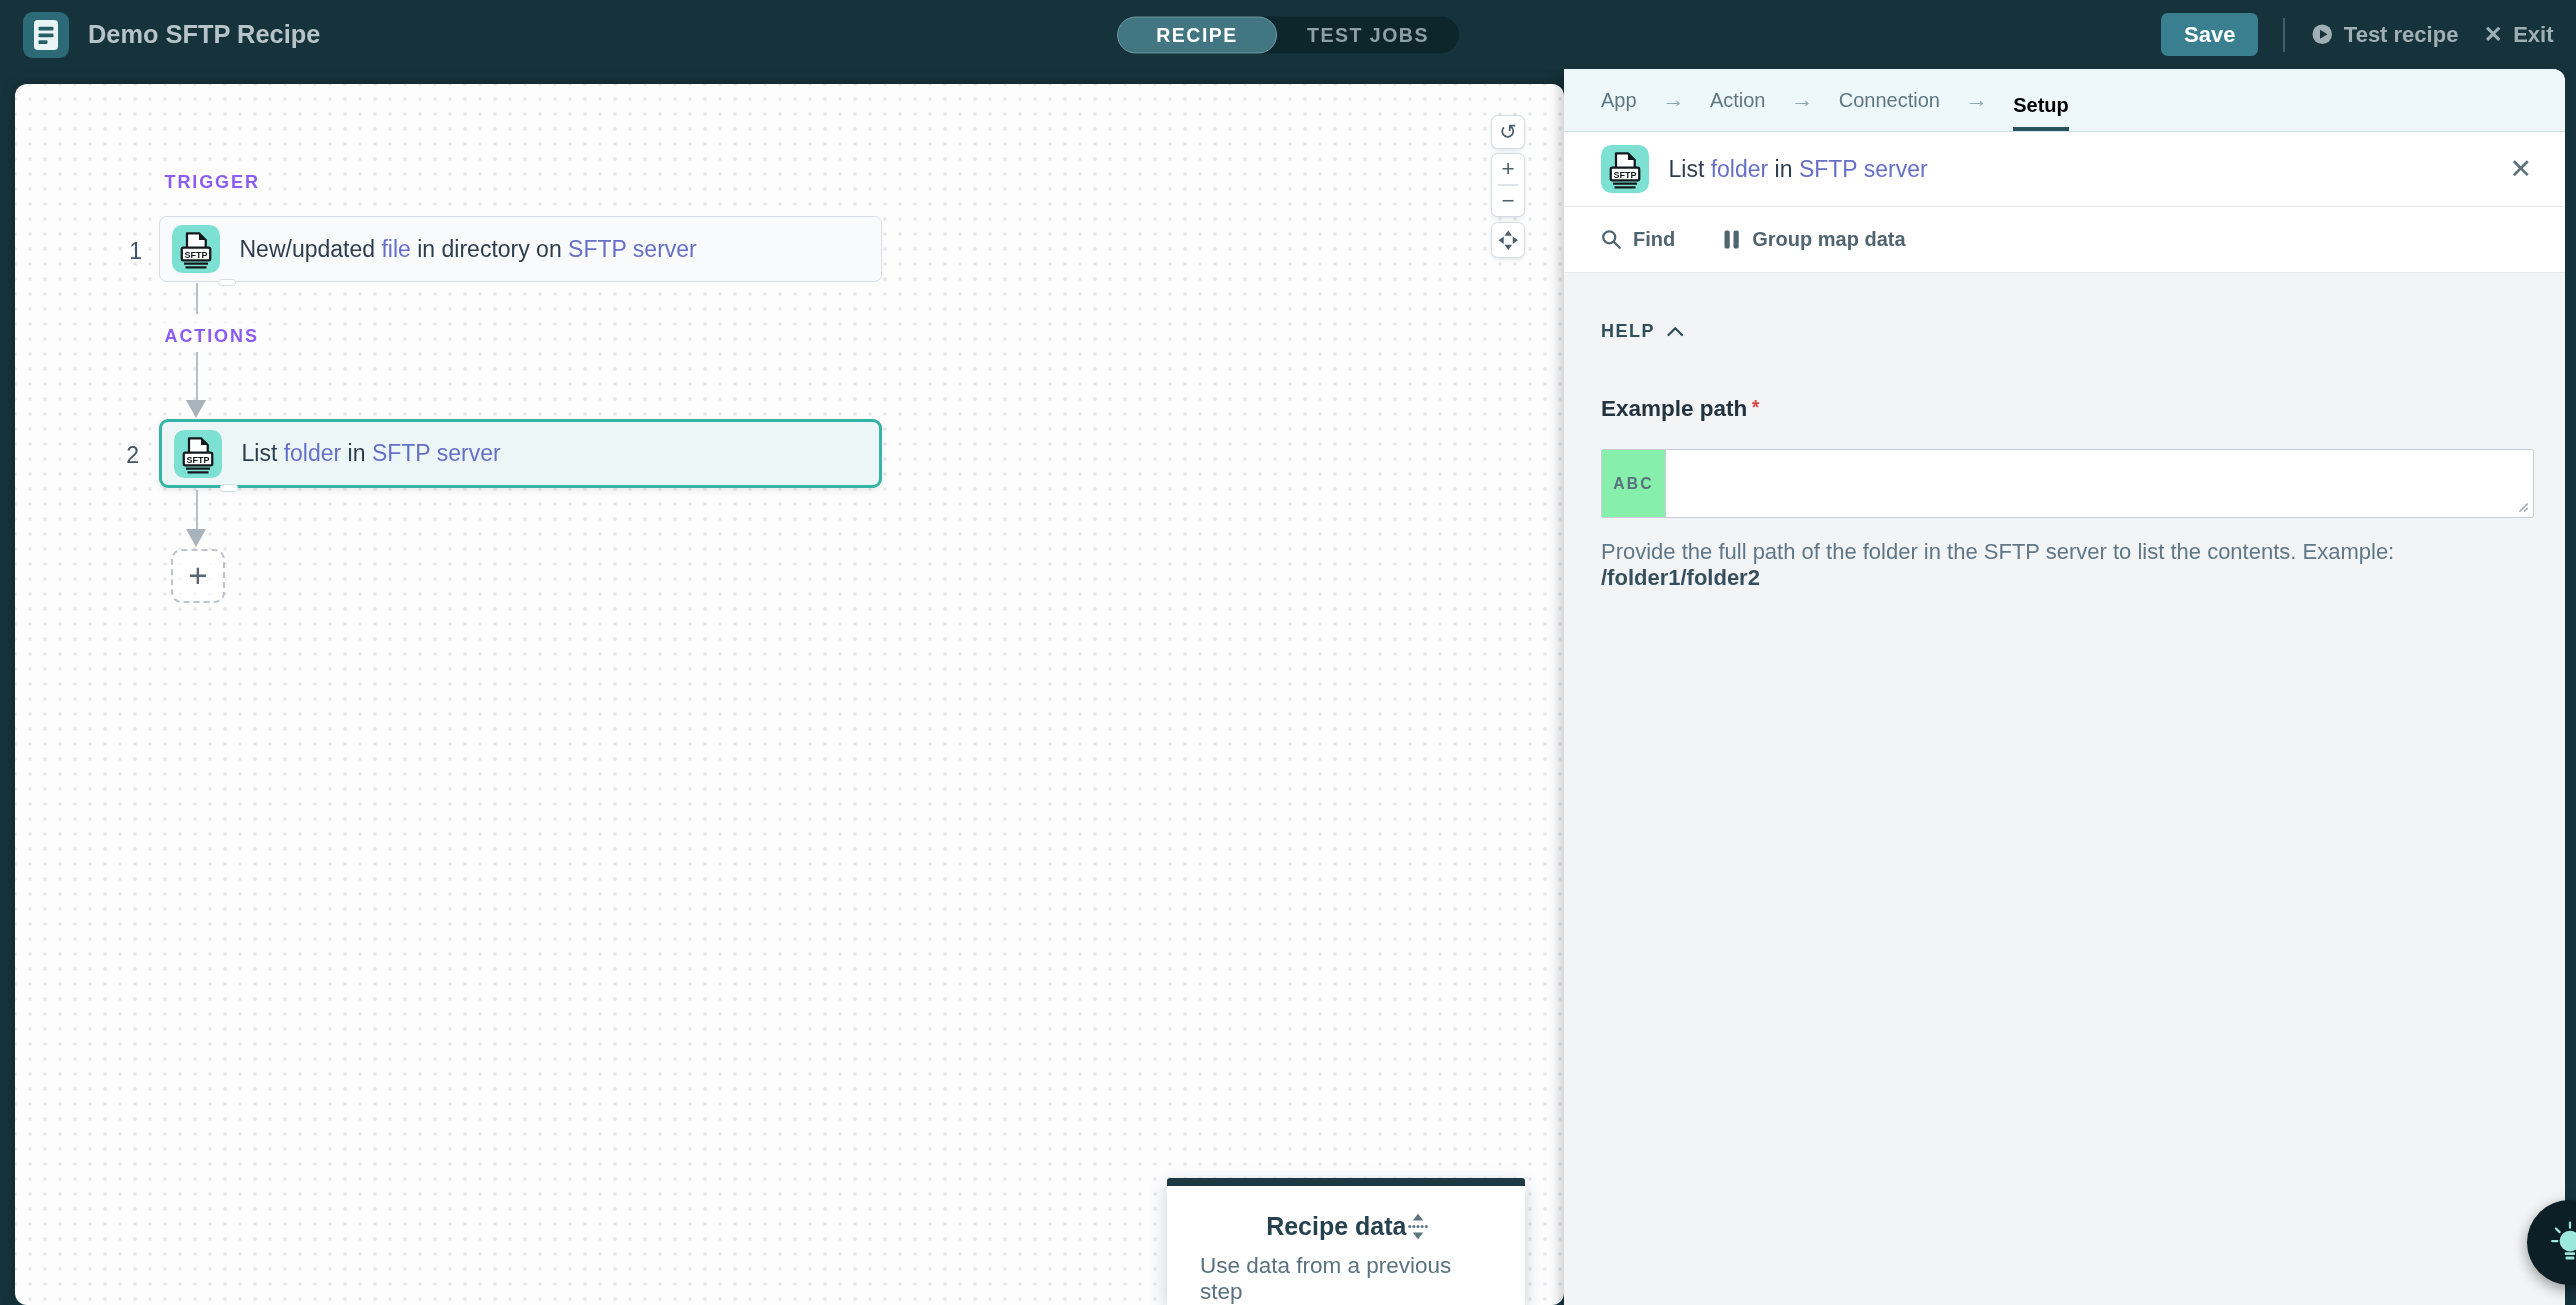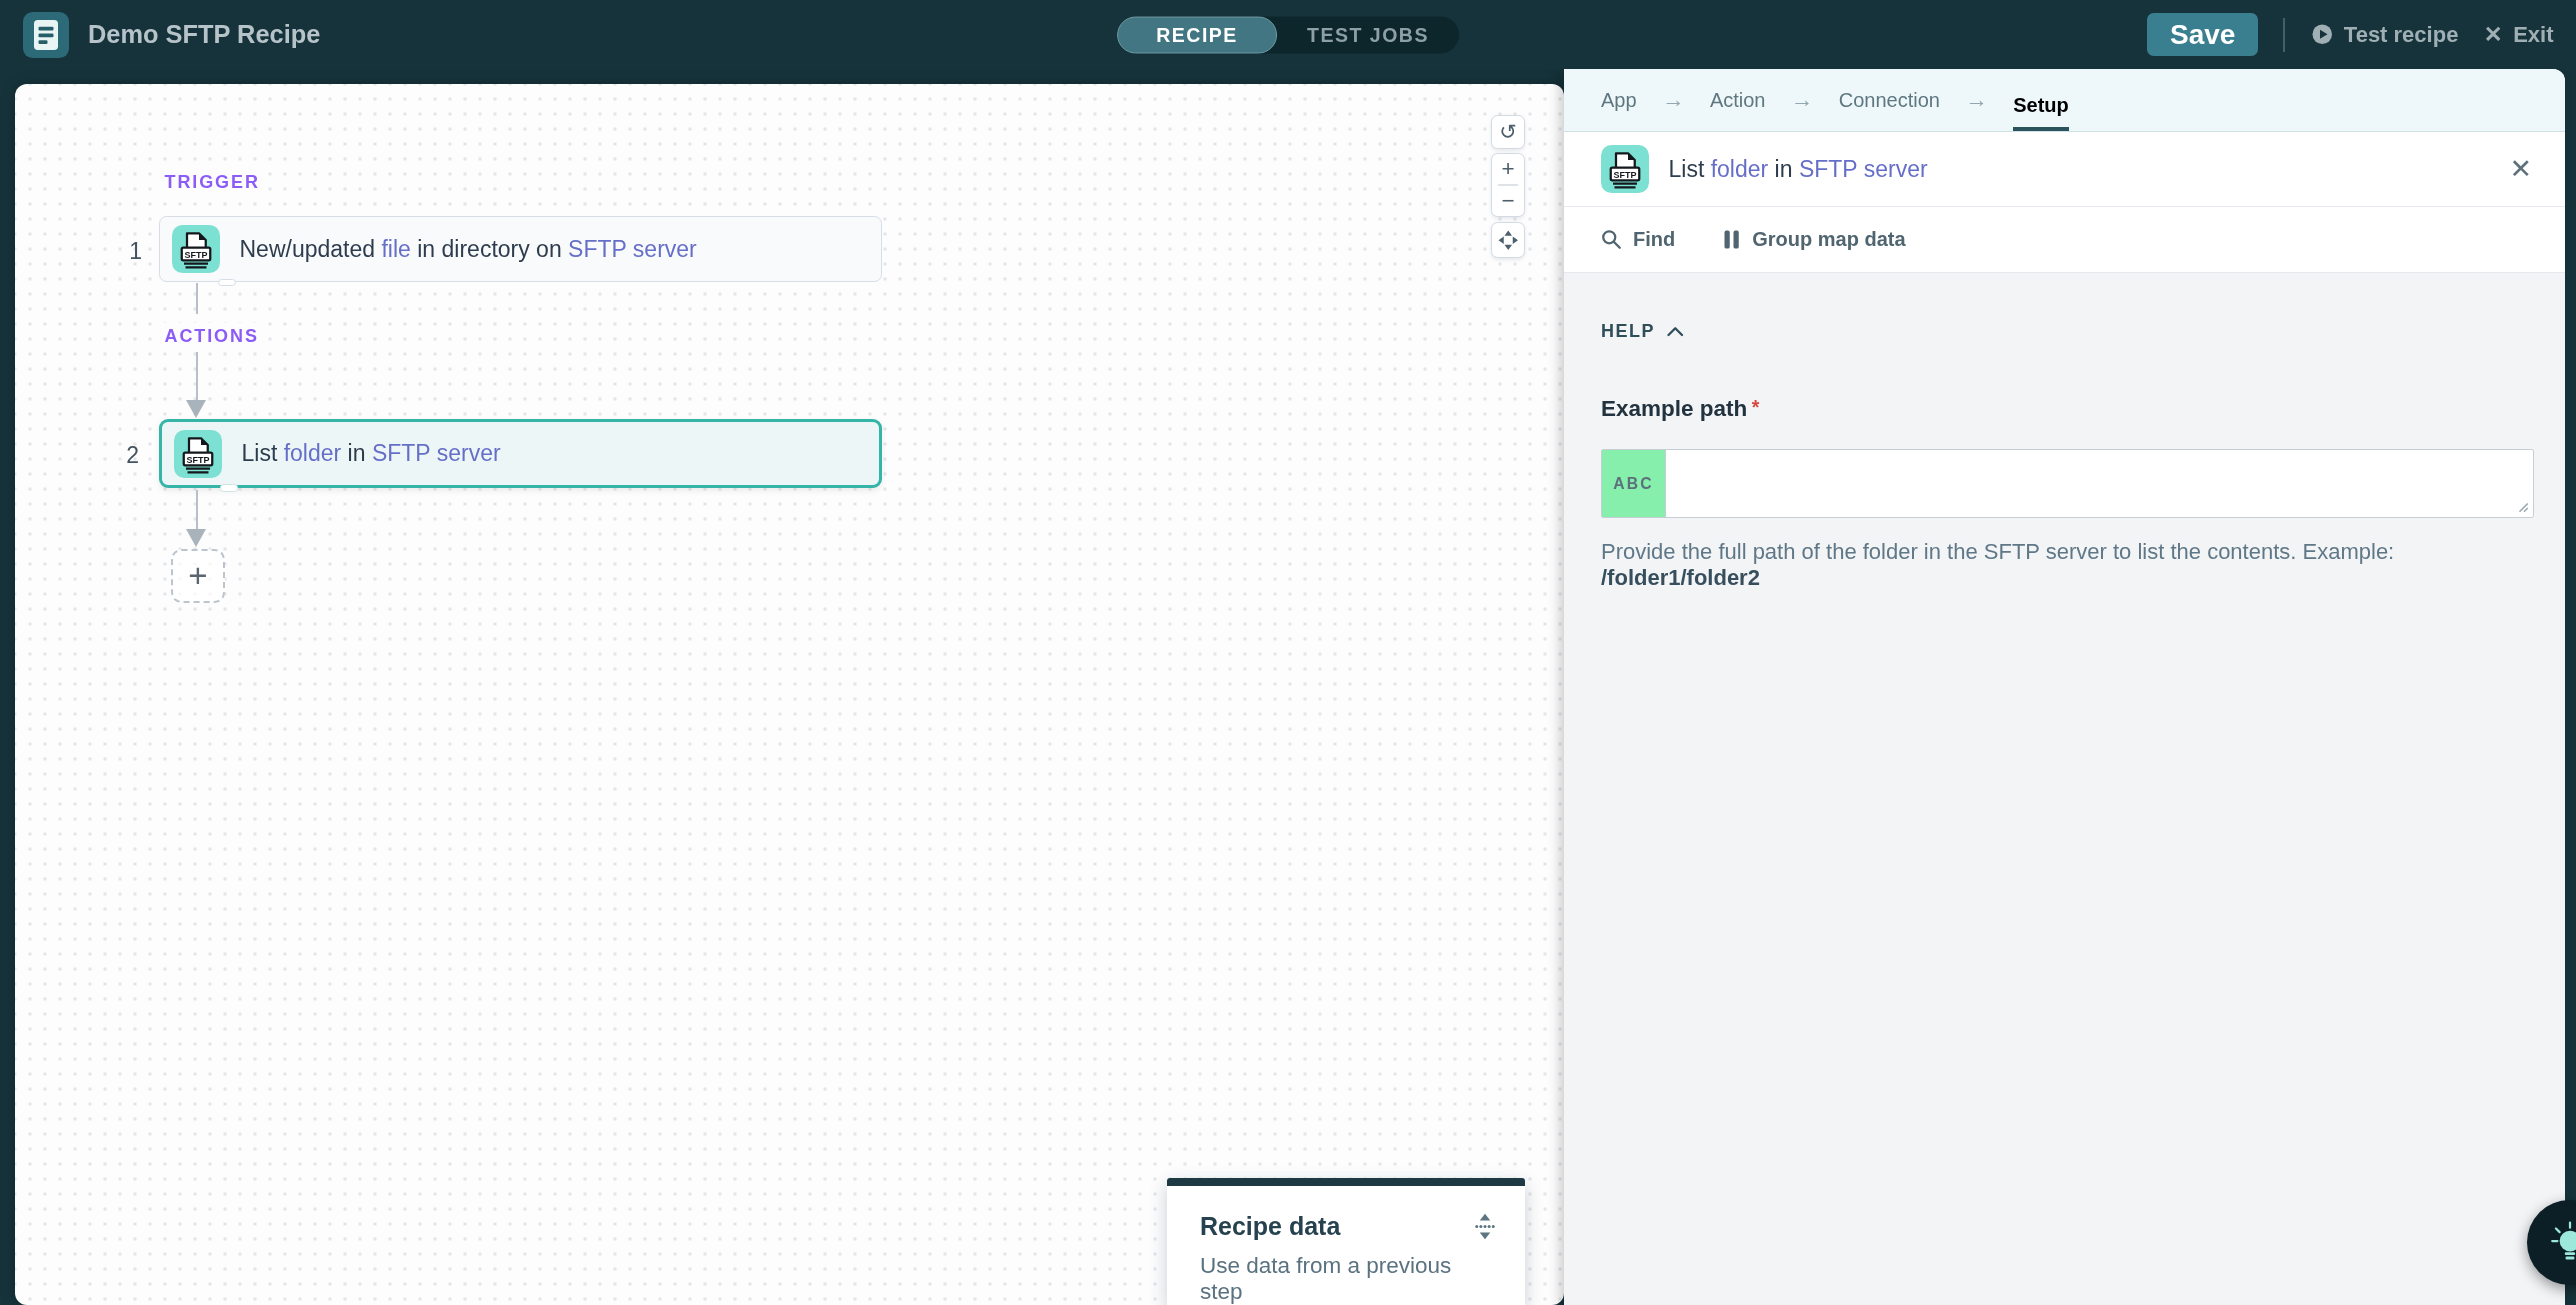--- a/index.html
+++ b/index.html
@@ -17,21 +17,21 @@
   .logo { width:46px; height:46px; border-radius:9.7px; background:#2d6a77;
           display:flex; align-items:center; justify-content:center; flex:0 0 auto; }
   .hdr-title { margin-left:19.5px; font-size:25.4px; font-weight:bold; color:#b6c3c8; }
   .tabbar { position:absolute; left:50%; top:50%; transform:translate(-50%,-50%);
             display:flex; background:#0d262c; border-radius:748px; height:37px; }
   .seg { min-width:160px; padding:0 30px; display:flex; align-items:center; justify-content:center;
          font-size:19.5px; font-weight:bold; letter-spacing:1.5px; color:#8da0a5;
          border-radius:748px; cursor:pointer; }
   .seg.active { background:#417682; color:#ffffff; border:1.5px solid #6e99a2; }
   .hdr-right { margin-left:auto; display:flex; align-items:center; gap:25.4px; }
-  .btn-save { background:#3a7f8f; color:#fff; font-size:28px; font-weight:bold;
+  .btn-save { background:#3a7f8f; color:#fff; font-size:22px; font-weight:bold;
               border:none; border-radius:6.7px; height:43px; padding:0 22.5px; cursor:pointer;
               font-family:"Liberation Sans", sans-serif; }
   .hdr-div { width:2.2px; height:34px; background:#435f67; }
   .hdr-link { display:flex; align-items:center; gap:10.5px; color:#9fafb4;
               font-size:22px; font-weight:600; cursor:pointer; }
   .x-glyph { font-size:22.5px; color:#9fafb4; }
 
   
   .canvas { position:absolute; left:15px; top:84px; width:1549px; height:1221px;
             background:#fdfdfe; border-radius:12px;
@@ -70,21 +70,21 @@
   .zgroup .zi { flex:1; width:100%; display:flex; align-items:center; justify-content:center;
                 font-size:22.5px; cursor:pointer; }
   .zgroup .zsep { width:19.5px; height:1.5px; background:#dfe3e8; }
   .z-fit { top:138px; height:36px; }
 
   
   .rdata { position:absolute; left:1152px; top:1094px; width:358px; height:127px;
            background:#ffffff; box-shadow:0 6px 18px rgba(20,40,60,.22); border-radius:3px 3px 0 0; }
   .rdata-bar { height:8.2px; background:#1d3a44; border-radius:3px 3px 0 0; }
   .rdata-body { padding:25.4px 28.4px 0 33px; }
-  .rdata-title-row { display:flex; align-items:center; justify-content:space-between; }
+  .rdata-title-row { display:flex; align-items:center; justify-content:center; }
   .rdata-title { font-size:25px; font-weight:bold; color:#27424f; }
   .rdata-sub { margin-top:12px; font-size:22.5px; color:#5a7280; }
 
   
   .panel { position:absolute; left:1564px; top:69px; width:1001px; height:1236px;
            background:#f2f4f6; border-top-right-radius:12px; overflow:hidden;
            box-shadow:-4.5px 0 12px rgba(0,0,0,.18); z-index:40; }
   .crumbs { height:63px; background:#eef7f9; border-bottom:1.5px solid #cfe3e7;
             display:flex; align-items:stretch; padding:0 0 0 37px; }
   .crumb { display:flex; align-items:center; font-size:20px; color:#5e7780; cursor:pointer; }

